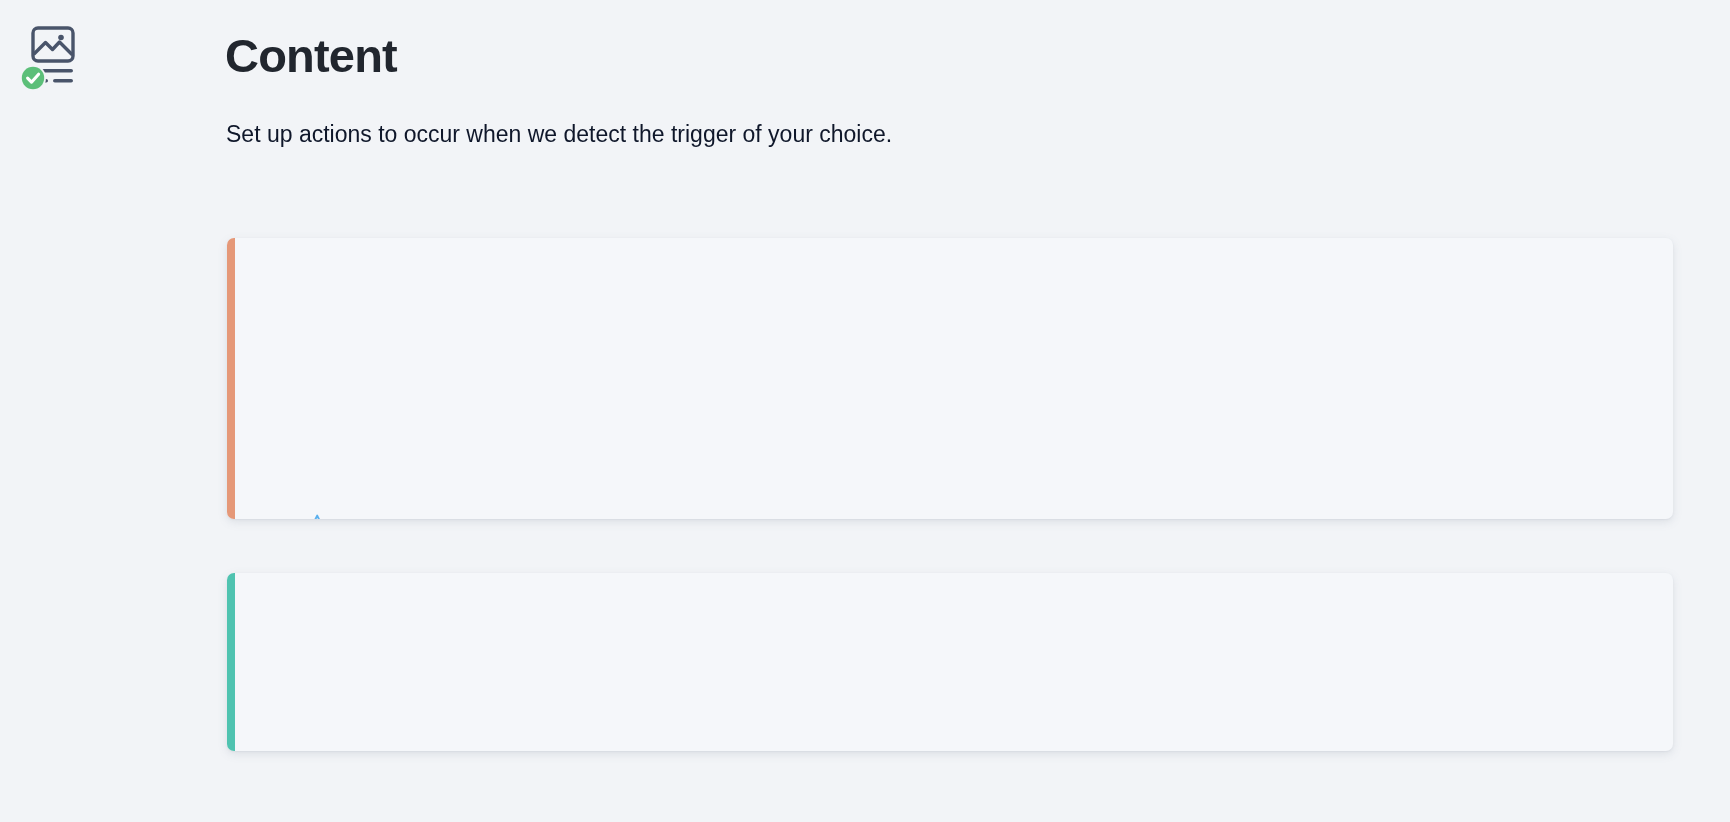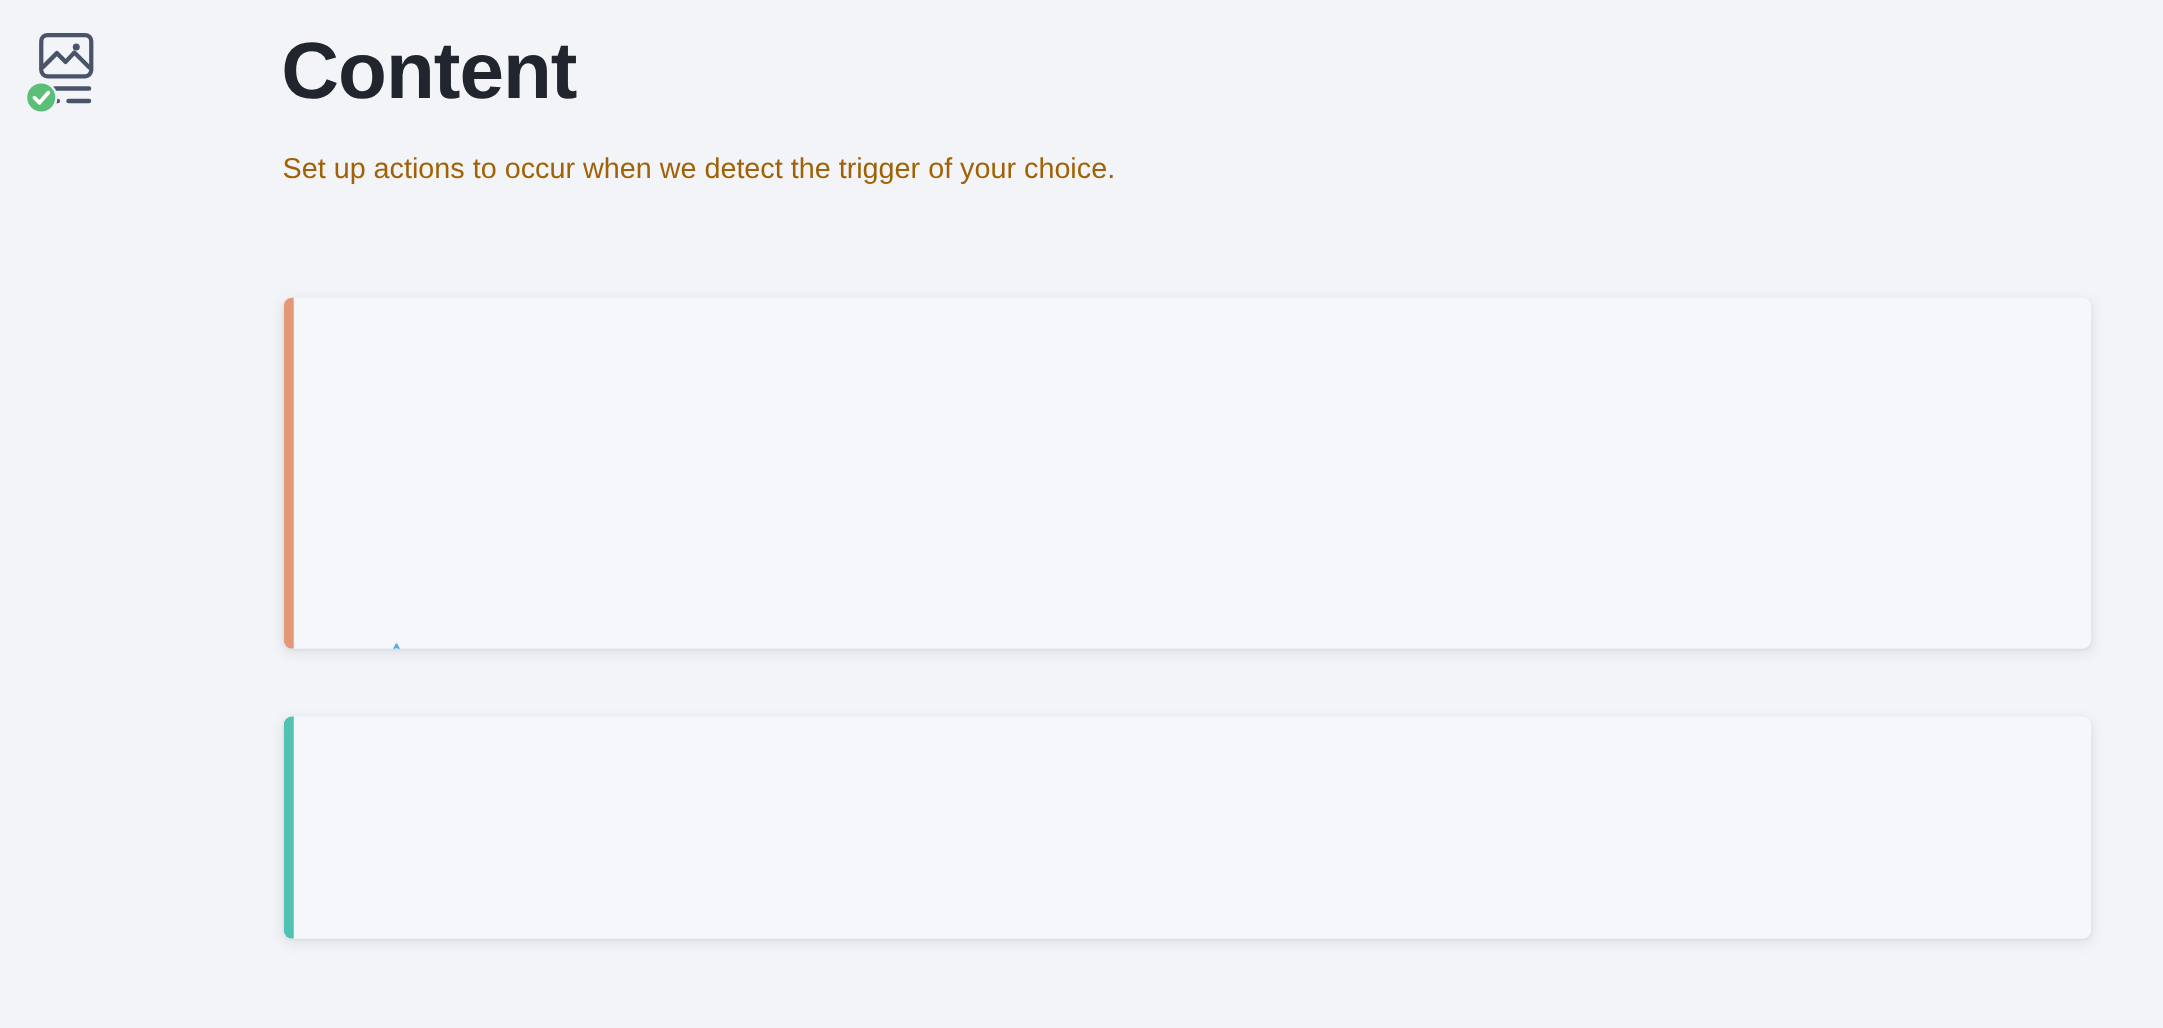--- a/index.html
+++ b/index.html
@@ -29,33 +29,33 @@
     top: 22px;
     width: 62px;
     height: 72px;
   }
   .header-icon svg { display: block; }
 
   .page-title {
     position: absolute;
     left: 225px;
     top: 25px;
-    font-size: 64px;
+    font-size: 47px;
     font-weight: bold;
     letter-spacing: -0.8px;
     color: #21262e;
     line-height: 62px;
   }
 
   .page-subtitle {
     position: absolute;
     left: 226px;
     top: 118px;
     font-size: 23px;
-    color: #a16207;
+    color: #0f172a;
     line-height: 32px;
   }
 
   
   .card {
     position: absolute;
     background: #f5f7fa;
     border-radius: 7px;
     box-shadow: 0 3px 10px rgba(115,125,145,0.16),
                 0 1px 2px rgba(115,125,145,0.10);

